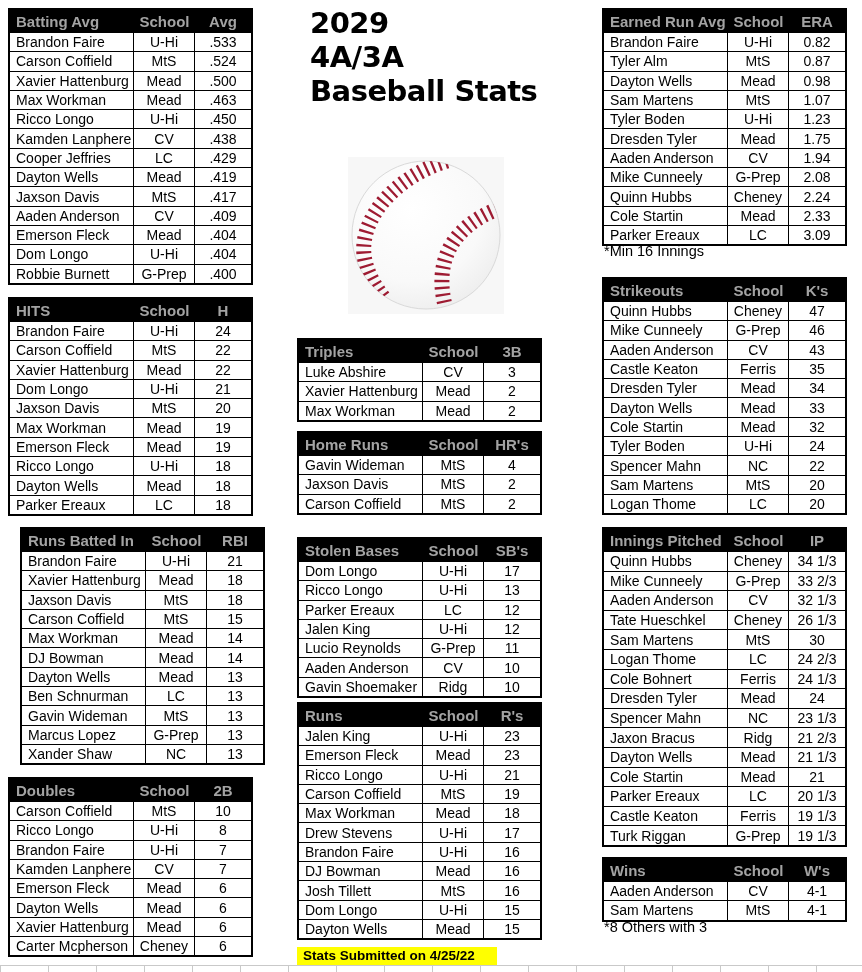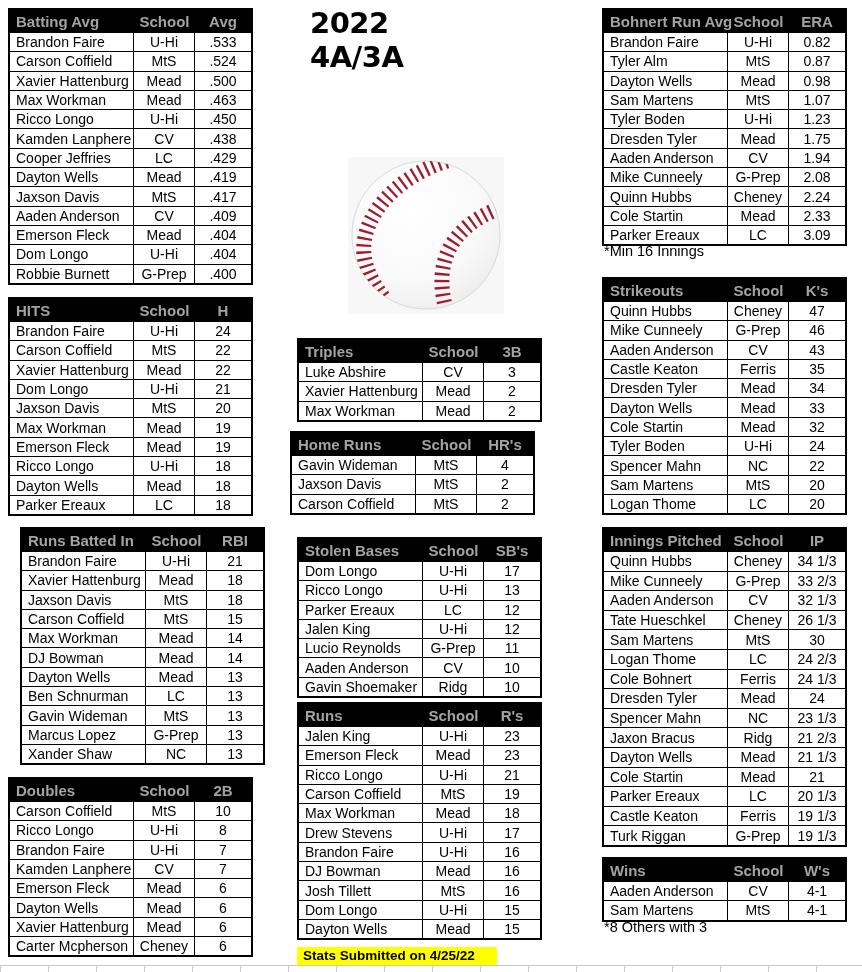--- a/index.html
+++ b/index.html
@@ -35,22 +35,23 @@
 
   
   .grid-strip{position:absolute;left:0;top:965px;width:862px;height:7px;border-top:1px solid #c9c9c9;background:repeating-linear-gradient(to right,#c9c9c9 0 1px,transparent 1px 48px);}
 </style>
 </head>
 <body>
 
 <div class="canvas">
 
   <div class="page-title">
-    <div>2022</div>
+    <div>2029</div>
     <div>4A/3A</div>
+    <div>Baseball Stats</div>
   </div>
 
   <svg class="baseball" width="156" height="157" viewBox="0 0 156 157">
     <defs>
       <radialGradient id="ballg" cx="40%" cy="33%" r="78%">
         <stop offset="0%" stop-color="#ffffff"></stop>
         <stop offset="62%" stop-color="#f9f9f9"></stop>
         <stop offset="88%" stop-color="#efefef"></stop>
         <stop offset="100%" stop-color="#e0e0e0"></stop>
       </radialGradient>
@@ -319,21 +320,21 @@
         <div class="tc c0">Xavier Hattenburg</div>
         <div class="tc c1">Mead</div>
         <div class="tc c2">2</div>
       </div>
       <div class="trow">
         <div class="tc c0">Max Workman</div>
         <div class="tc c1">Mead</div>
         <div class="tc c2">2</div>
       </div>
     </div>
-  <div class="stat-table" style="left:290px;top:431px;">
+  <div class="stat-table" style="left:297px;top:431px;">
       <div class="thead">
         <div class="hc title">Home Runs</div>
         <div class="hc school">School</div>
         <div class="hc value">HR's</div>
       </div>
       <div class="trow">
         <div class="tc c0">Gavin Wideman</div>
         <div class="tc c1">MtS</div>
         <div class="tc c2">4</div>
       </div>
@@ -448,21 +449,21 @@
       </div>
       <div class="trow">
         <div class="tc c0">Dayton Wells</div>
         <div class="tc c1">Mead</div>
         <div class="tc c2">15</div>
       </div>
     </div>
 
   <div class="stat-table" style="left:602px;top:8px;">
       <div class="thead">
-        <div class="hc title">Bohnert Run Avg</div>
+        <div class="hc title">Earned Run Avg</div>
         <div class="hc school">School</div>
         <div class="hc value">ERA</div>
       </div>
       <div class="trow">
         <div class="tc c0">Brandon Faire</div>
         <div class="tc c1">U-Hi</div>
         <div class="tc c2">0.82</div>
       </div>
       <div class="trow">
         <div class="tc c0">Tyler Alm</div>

